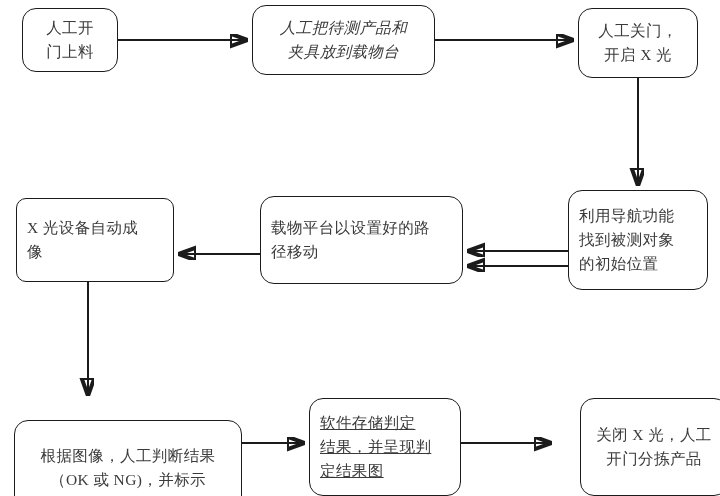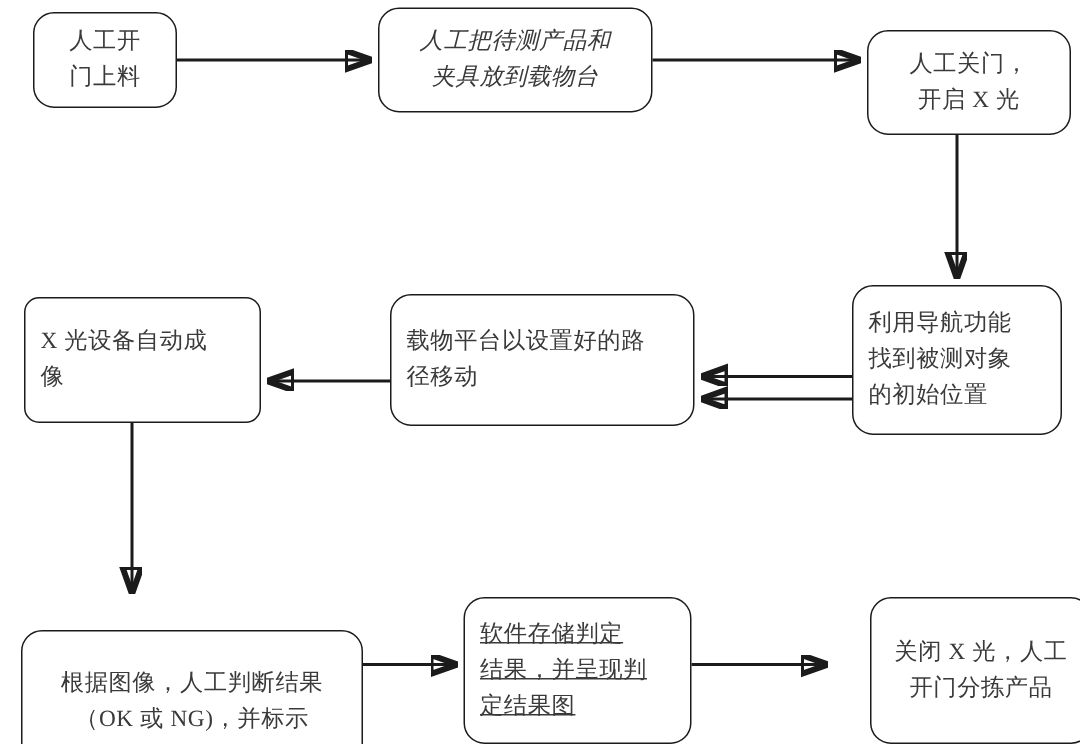--- a/index.html
+++ b/index.html
@@ -33,21 +33,21 @@
   .node .txt {
     width: 100%;
     white-space: pre-line;
     text-align: left;
   }
   .node.center .txt { text-align: center; }
 
   
   #n1 { left: 22px;  top: 8px;   width: 96px;  height: 64px; }
   #n2 { left: 252px; top: 5px;   width: 183px; height: 70px; font-style: italic; }
-  #n3 { left: 578px; top: 20px;   width: 136px; height: 70px; justify-content: center; }
+  #n3 { left: 578px; top: 8px;   width: 120px; height: 70px; justify-content: center; }
   #n4 { left: 568px; top: 190px; width: 140px; height: 100px; }
   #n5 { left: 260px; top: 196px; width: 203px; height: 88px; }
   #n6 { left: 16px;  top: 198px; width: 158px; height: 84px; border-radius: 10px; }
   #n7 { left: 14px;  top: 420px; width: 228px; height: 96px; }
   #n8 { left: 309px; top: 398px; width: 152px; height: 98px; text-decoration: underline; }
   #n9 { left: 580px; top: 398px; width: 148px; height: 98px; }
 
   .edge { position: absolute; left: 0; top: 0; width: 720px; height: 496px;
           pointer-events: none; overflow: visible; }
   .edge line, .edge path { stroke: #1b1b1b; stroke-width: 2; fill: none; }

